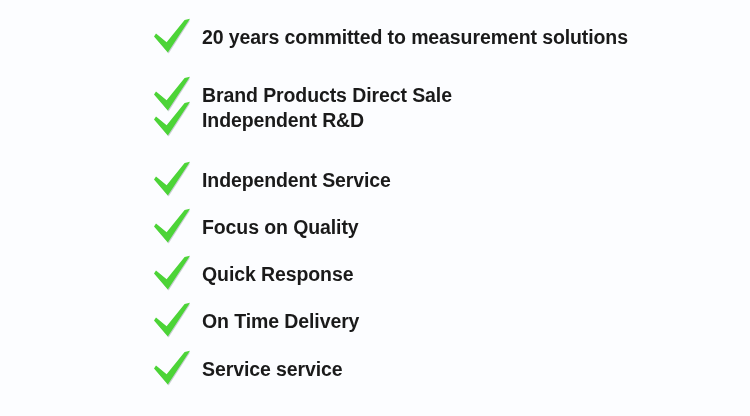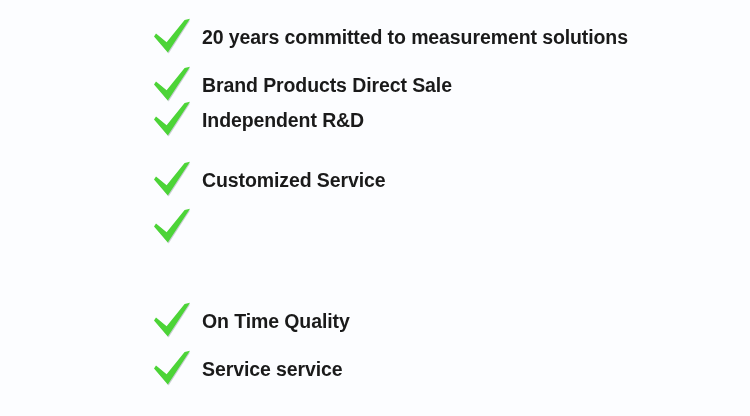--- a/index.html
+++ b/index.html
@@ -65,21 +65,21 @@
 <ul class="feature-list" id="feature-list">
     <li class="feature-row" style="top: 18px;">
       <span class="check-icon">
         <svg viewBox="0 0 42 40" xmlns="http://www.w3.org/2000/svg" aria-hidden="true">
           <path d="M3.4 19.6 L5.2 17.0 L15.4 25.2 L33.0 3.6 L38.2 2.2 L16.6 35.6 Z" fill="#c9cdd2"></path>
           <path d="M2.0 18.4 L4.0 15.6 L14.6 24.2 L32.6 2.0 L38.0 0.8 L15.8 34.6 Z" fill="#4cd437"></path>
         </svg>
       </span>
       <span class="feature-label">20 years committed to measurement solutions</span>
     </li>
-    <li class="feature-row" style="top: 66px;">
+    <li class="feature-row" style="top: 76px;">
       <span class="check-icon">
         <svg viewBox="0 0 42 40" xmlns="http://www.w3.org/2000/svg" aria-hidden="true">
           <path d="M3.4 19.6 L5.2 17.0 L15.4 25.2 L33.0 3.6 L38.2 2.2 L16.6 35.6 Z" fill="#c9cdd2"></path>
           <path d="M2.0 18.4 L4.0 15.6 L14.6 24.2 L32.6 2.0 L38.0 0.8 L15.8 34.6 Z" fill="#4cd437"></path>
         </svg>
       </span>
       <span class="feature-label">Brand Products Direct Sale</span>
     </li>
     <li class="feature-row" style="top: 101px;">
       <span class="check-icon">
@@ -90,38 +90,48 @@
       </span>
       <span class="feature-label">Independent R&amp;D</span>
     </li>
     <li class="feature-row" style="top: 161px;">
       <span class="check-icon">
         <svg viewBox="0 0 42 40" xmlns="http://www.w3.org/2000/svg" aria-hidden="true">
           <path d="M3.4 19.6 L5.2 17.0 L15.4 25.2 L33.0 3.6 L38.2 2.2 L16.6 35.6 Z" fill="#c9cdd2"></path>
           <path d="M2.0 18.4 L4.0 15.6 L14.6 24.2 L32.6 2.0 L38.0 0.8 L15.8 34.6 Z" fill="#4cd437"></path>
         </svg>
       </span>
-      <span class="feature-label">Customized Service</span>
+      <span class="feature-label">Independent Service</span>
     </li>
     <li class="feature-row" style="top: 208px;">
       <span class="check-icon">
         <svg viewBox="0 0 42 40" xmlns="http://www.w3.org/2000/svg" aria-hidden="true">
           <path d="M3.4 19.6 L5.2 17.0 L15.4 25.2 L33.0 3.6 L38.2 2.2 L16.6 35.6 Z" fill="#c9cdd2"></path>
           <path d="M2.0 18.4 L4.0 15.6 L14.6 24.2 L32.6 2.0 L38.0 0.8 L15.8 34.6 Z" fill="#4cd437"></path>
         </svg>
       </span>
+      <span class="feature-label">Focus on Quality</span>
+    </li>
+    <li class="feature-row" style="top: 255px;">
+      <span class="check-icon">
+        <svg viewBox="0 0 42 40" xmlns="http://www.w3.org/2000/svg" aria-hidden="true">
+          <path d="M3.4 19.6 L5.2 17.0 L15.4 25.2 L33.0 3.6 L38.2 2.2 L16.6 35.6 Z" fill="#c9cdd2"></path>
+          <path d="M2.0 18.4 L4.0 15.6 L14.6 24.2 L32.6 2.0 L38.0 0.8 L15.8 34.6 Z" fill="#4cd437"></path>
+        </svg>
+      </span>
+      <span class="feature-label">Quick Response</span>
     </li>
     <li class="feature-row" style="top: 302px;">
       <span class="check-icon">
         <svg viewBox="0 0 42 40" xmlns="http://www.w3.org/2000/svg" aria-hidden="true">
           <path d="M3.4 19.6 L5.2 17.0 L15.4 25.2 L33.0 3.6 L38.2 2.2 L16.6 35.6 Z" fill="#c9cdd2"></path>
           <path d="M2.0 18.4 L4.0 15.6 L14.6 24.2 L32.6 2.0 L38.0 0.8 L15.8 34.6 Z" fill="#4cd437"></path>
         </svg>
       </span>
-      <span class="feature-label">On Time Quality</span>
+      <span class="feature-label">On Time Delivery</span>
     </li>
     <li class="feature-row" style="top: 350px;">
       <span class="check-icon">
         <svg viewBox="0 0 42 40" xmlns="http://www.w3.org/2000/svg" aria-hidden="true">
           <path d="M3.4 19.6 L5.2 17.0 L15.4 25.2 L33.0 3.6 L38.2 2.2 L16.6 35.6 Z" fill="#c9cdd2"></path>
           <path d="M2.0 18.4 L4.0 15.6 L14.6 24.2 L32.6 2.0 L38.0 0.8 L15.8 34.6 Z" fill="#4cd437"></path>
         </svg>
       </span>
       <span class="feature-label">Service service</span>
     </li>

